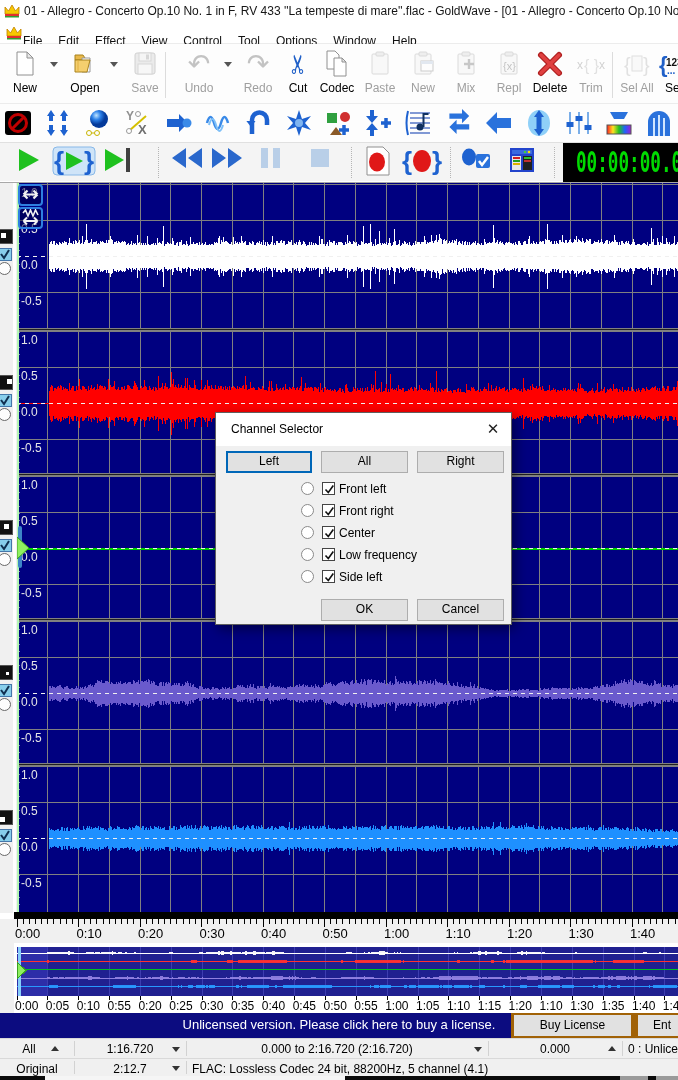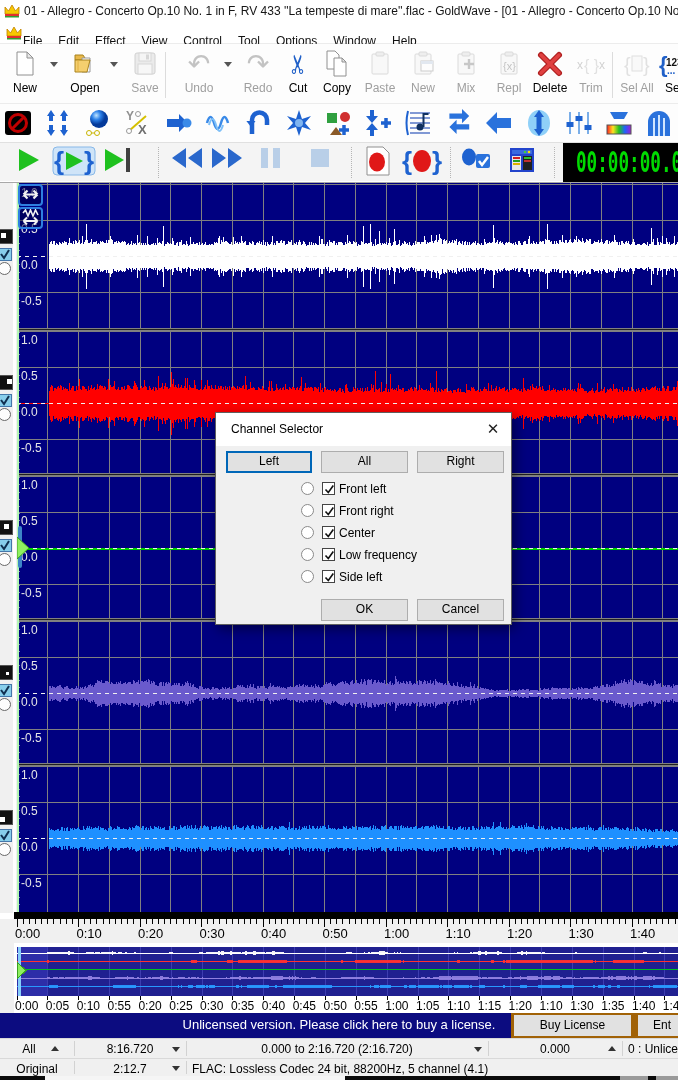--- a/index.html
+++ b/index.html
@@ -135,21 +135,21 @@
      <div class="tb1-label ">Cut</div>
     </div>
     <div class="tb1-item" style="left:315px;width:44px">
      <div style="height:32px;display:flex;align-items:center;justify-content:center">
         <svg width="30" height="30" viewBox="0 0 30 30">
           <path d="M5 2 h8 l4 4 v14 H5 z" fill="#fff" stroke="#909090"></path>
           <path d="M12 9 h8 l4 4 v14 h-12 z" fill="#fff" stroke="#909090"></path>
           <path d="M20 9 l4 4 h-4 z" fill="#e8e8e8" stroke="#909090"></path>
         </svg>
       </div>
-     <div class="tb1-label ">Copy</div>
+     <div class="tb1-label ">Codec</div>
     </div>
     <div class="tb1-item" style="left:358px;width:44px">
      <div style="height:32px;display:flex;align-items:center;justify-content:center">
         <svg width="30" height="30" viewBox="0 0 30 30" opacity="0.38">
           <rect x="7" y="5" width="16" height="20" rx="1" fill="#f2f2f2" stroke="#a0a0a0"></rect>
           <rect x="11" y="3" width="8" height="4" rx="1" fill="#d8d8d8" stroke="#a0a0a0"></rect>
         </svg>
       </div>
      <div class="tb1-label dis">Paste</div>
     </div>
@@ -840,21 +840,21 @@
   <div class="msg" style="background:none;width:678px">Unlicensed version. Please click here to buy a license.</div>
   <div class="licbtn" style="left:514px;width:117px">Buy License</div>
   <div class="licbtn" style="left:638px;width:48px">Ent</div>
   </div>
 <div id="status1" class="abs">
     <div class="seg" style="left:0px;width:74px">
       <div class="txt" style="width:58px">All</div>
     </div>
     <div class="vline" style="left:74px"></div>
     <div class="seg" style="left:74px;width:112px">
-      <div class="txt" style="">8:16.720</div>
+      <div class="txt" style="">1:16.720</div>
     </div>
     <div class="vline" style="left:186px"></div>
     <div class="seg" style="left:186px;width:302px">
       <div class="txt" style="">0.000 to 2:16.720 (2:16.720)</div>
     </div>
     <div class="vline" style="left:488px"></div>
     <div class="seg" style="left:488px;width:134px">
       <div class="txt" style="">0.000</div>
     </div>
     <div class="vline" style="left:622px"></div>

